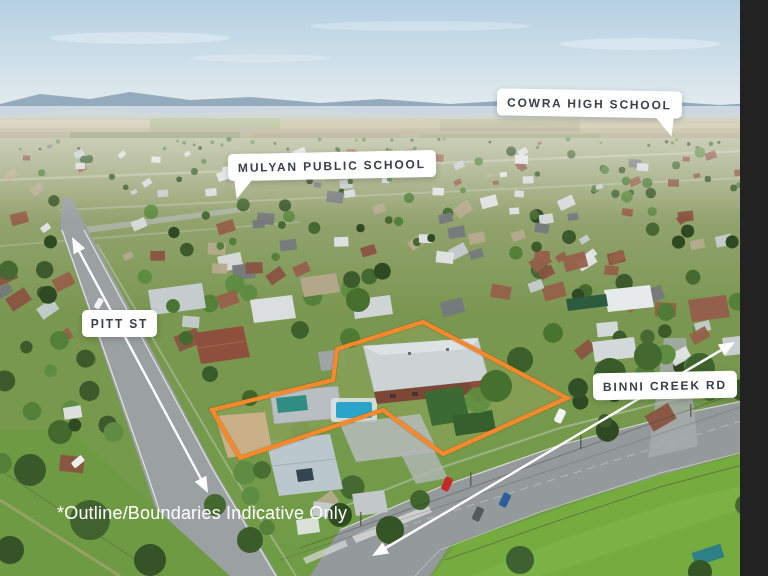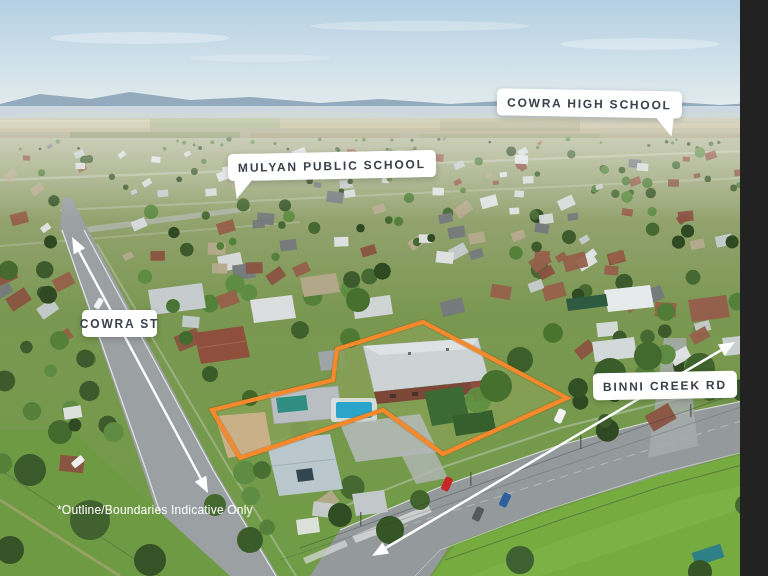--- a/index.html
+++ b/index.html
@@ -26,21 +26,21 @@
     border-top:19px solid var(--label-bg);
   }
   .tail-right{right:8px;border-left:16px solid transparent;border-right:2px solid transparent;}
   .tail-left{left:6px;border-right:16px solid transparent;border-left:2px solid transparent;}
   #label-cowra{left:497px;top:90px;transform:rotate(1deg);}
   #label-mulyan{left:228px;top:152px;transform:rotate(-1.2deg);}
   #label-pitt{left:82px;top:310px;justify-content:center;width:55px;}
   #label-binni{left:593px;top:372px;transform:rotate(-1deg);}
   #disclaimer{
     position:absolute;left:57px;top:503px;z-index:10;
-    color:var(--disclaimer);font-size:12px;font-weight:400;letter-spacing:.2px;
+    color:var(--disclaimer);font-size:18px;font-weight:400;letter-spacing:.2px;
   }
 </style>
 </head>
 <body>
 
 <div id="stage">
 
   <svg id="scene" width="768" height="576" viewBox="0 0 768 576">
     <defs>
       <linearGradient id="g-sky" x1="0" y1="0" x2="0" y2="1">
@@ -550,21 +550,21 @@
     <span>COWRA HIGH SCHOOL</span>
     <span class="tail tail-right"></span>
   </div>
 
   <div class="map-label" id="label-mulyan">
     <span>MULYAN PUBLIC SCHOOL</span>
     <span class="tail tail-left"></span>
   </div>
 
   <div class="map-label" id="label-pitt">
-    <span>COWRA ST</span>
+    <span>PITT ST</span>
   </div>
 
   <div class="map-label" id="label-binni">
     <span>BINNI CREEK RD</span>
   </div>
 
   <div id="disclaimer">*Outline/Boundaries Indicative Only</div>
 </div>
 
 </body></html>

